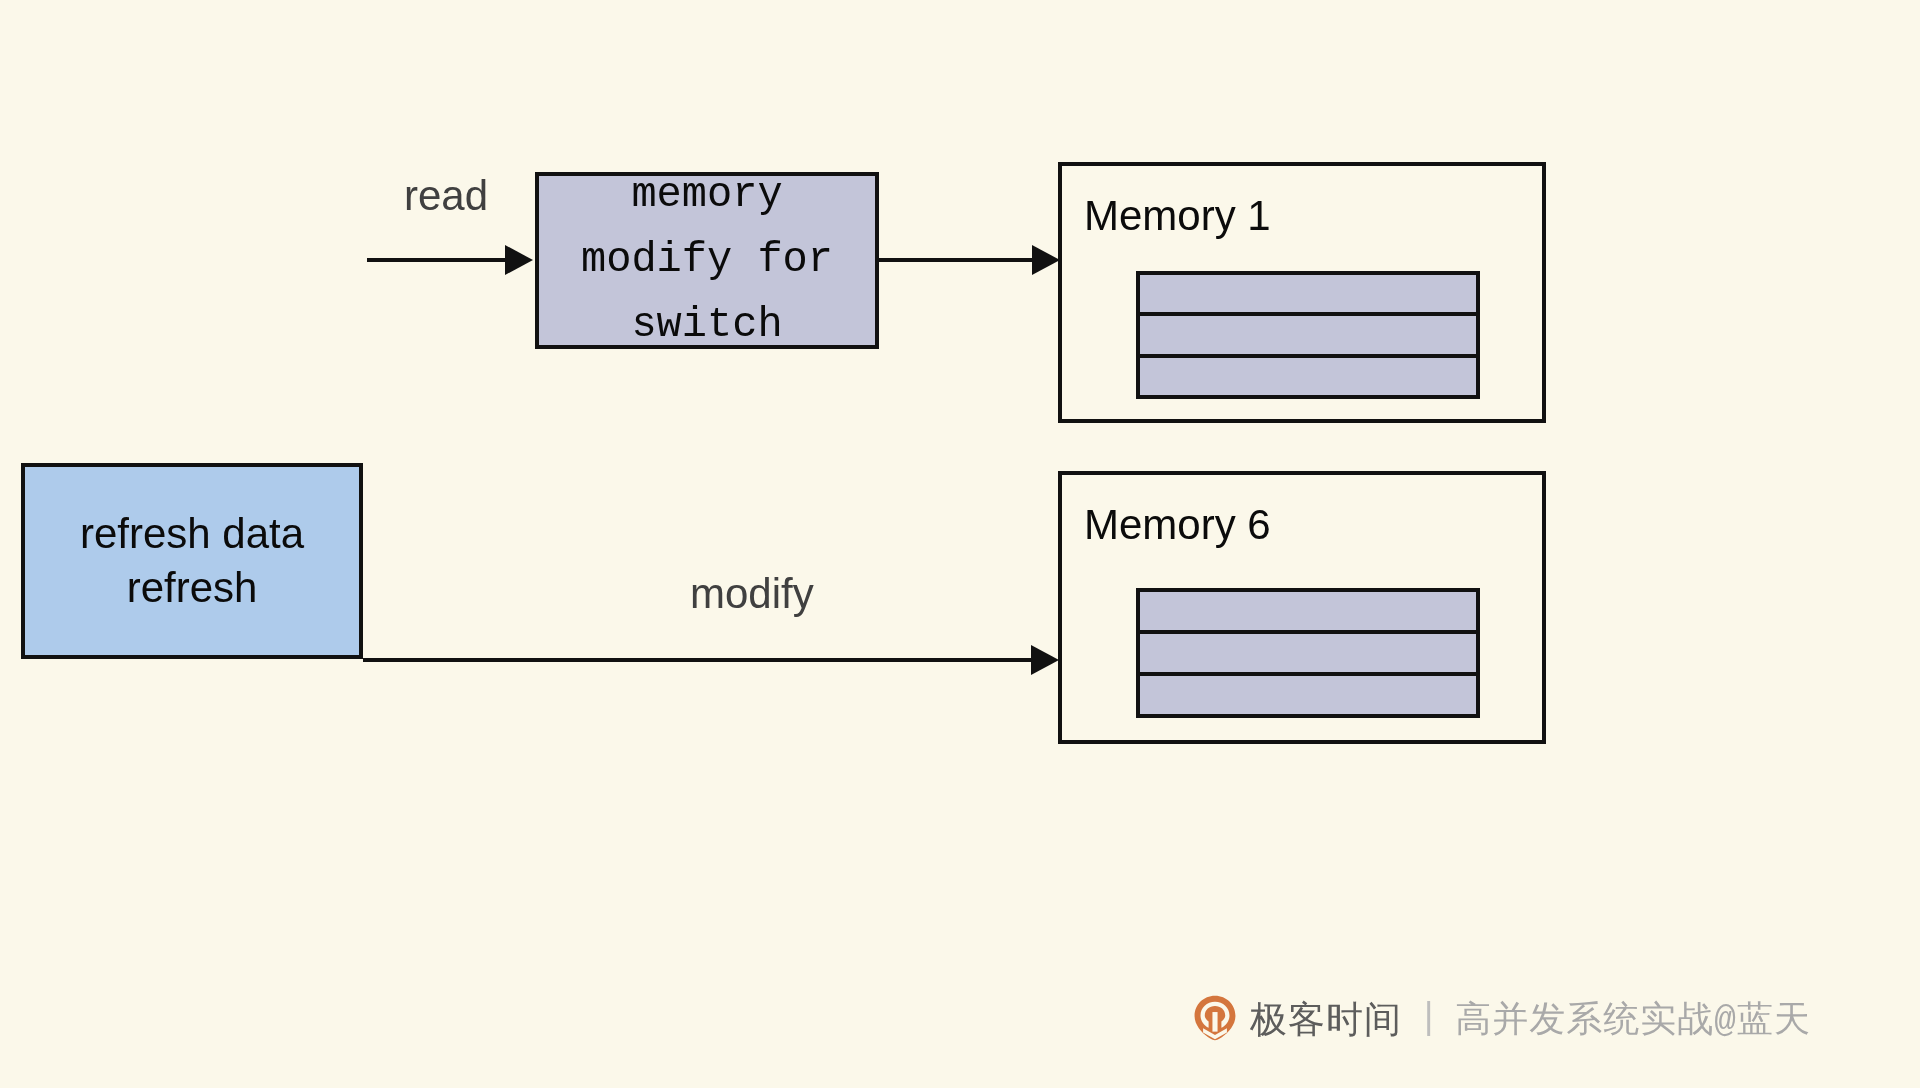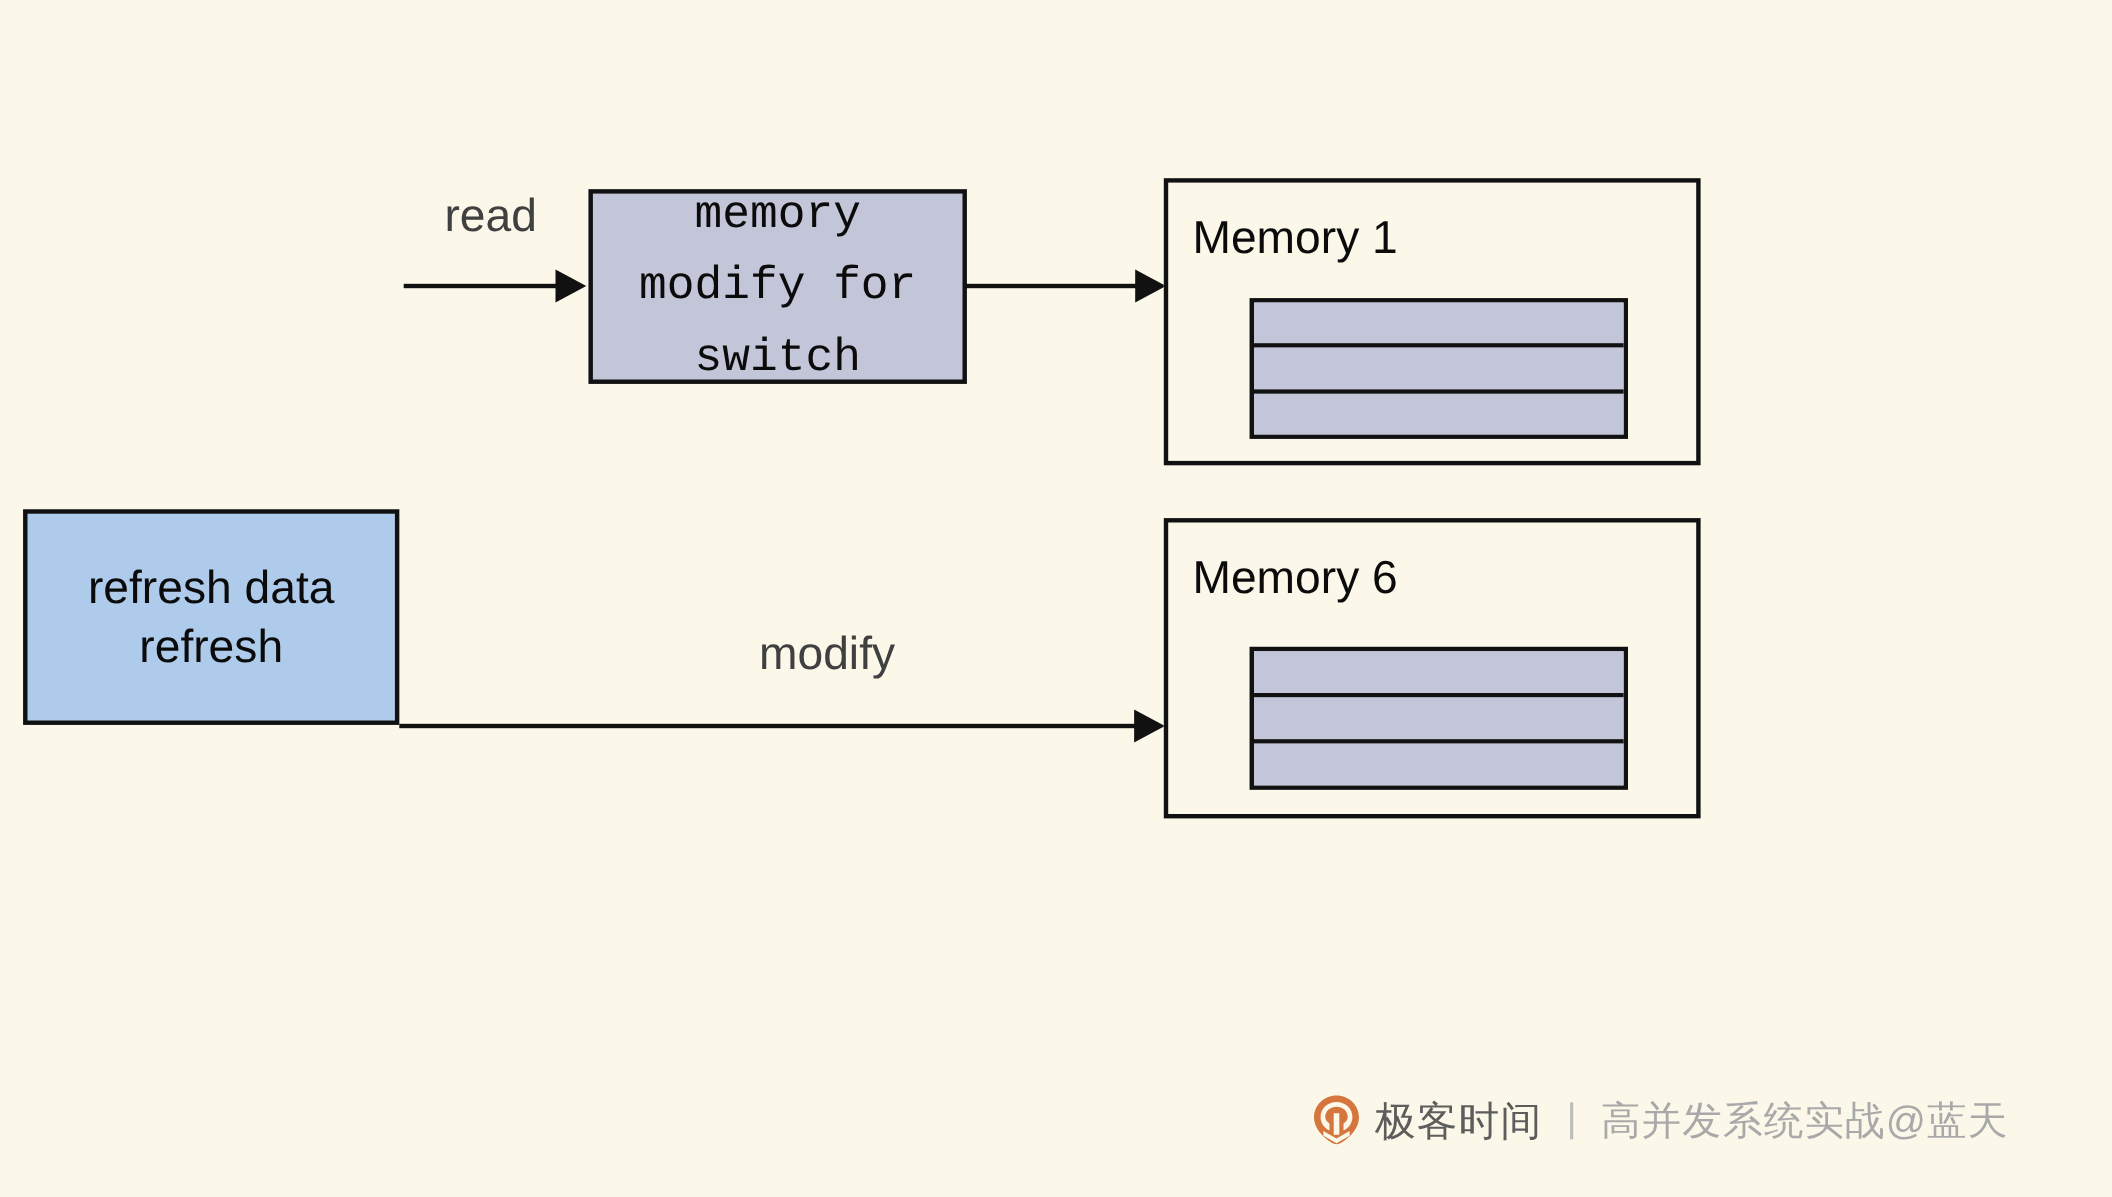--- a/index.html
+++ b/index.html
@@ -112,21 +112,21 @@
   }
   .wm-sep {
     font-size: 36px;
     color: #bdbdbd;
     margin: 0 10px;
   }
   .wm-course {
     font-size: 36px;
     color: #a8a8a8;
     letter-spacing: 1px;
-    font-family: Liberation Sans, sans-serif;
+    font-family: Liberation Mono, monospace;
   }
 </style>
 </head>
 <body>
 
 <div id="canvas">
 
 
   <div class="edge-line" style="left:367px; top:258px; width:140px;"></div>
   <div class="edge-head" style="left:505px; top:245px;"></div>

